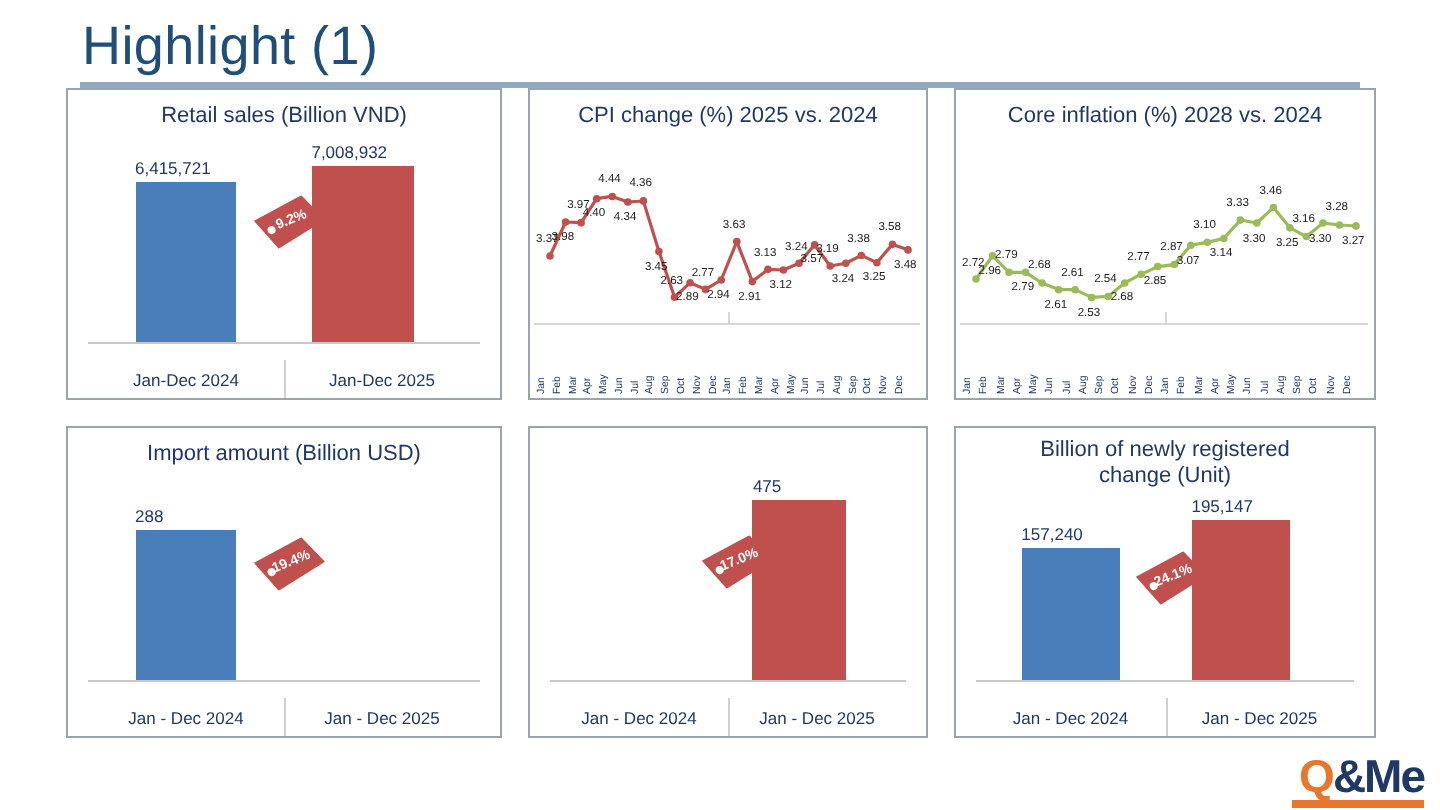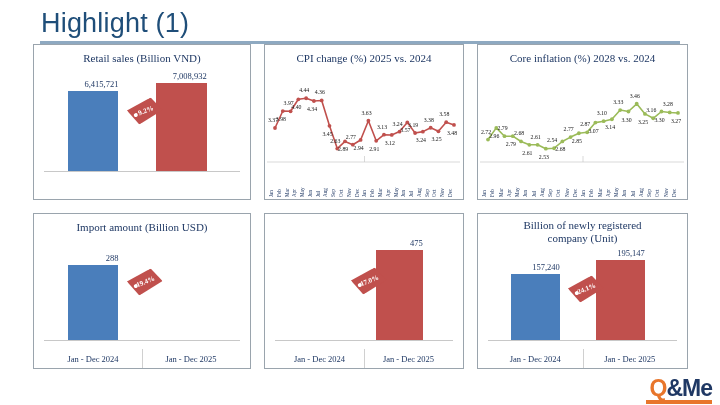--- a/index.html
+++ b/index.html
@@ -22,21 +22,21 @@
     width: 640px; height: 3px; background: #8EA9C1;
   }
 
   
   .panels {
     position: absolute; left: 33px; top: 44px;
     width: 655px; height: 325px;
     display: grid;
     grid-template-columns: 218px 200px 211px;
     grid-template-rows: 156px 156px;
-    column-gap: 13px; row-gap: 13px; font-family: Liberation Serif, serif;
+    column-gap: 13px; row-gap: 13px;
   }
   .panel {
     border: 1.5px solid #9aa4ad;
     background: #ffffff;
     position: relative;
     overflow: hidden;
   }
   .panel-title {
     text-align: center;
     color: #1F3864;
@@ -52,21 +52,21 @@
   .plot {
     position: absolute; left: 10px; right: 10px; top: 2px; bottom: 28px;
   }
   .axis-line {
     position: absolute; left: 10px; right: 10px; bottom: 27px;
     height: 1px; background: #c8c8c8;
   }
   .bar-col {
     position: absolute; bottom: 0; width: 26%;
     display: flex; flex-direction: column; justify-content: flex-end;
-    align-items: flex-end; height: 100%;
+    align-items: flex-start; height: 100%;
   }
   .bar-col.left  { left: 12%; }
   .bar-col.right { left: 57%; }
   .bar-value {
     font-size: 8.5px; color: #1F3864; margin-bottom: 2px; white-space: nowrap;
   }
   .bar {
     width: 100%;
     background: #4A7EBB;
   }
@@ -158,20 +158,24 @@
           </div>
           <div class="bar-col right">
             <div class="bar-value">7,008,932</div>
             <div class="bar red" style="height:86%"></div>
           </div>
           <div class="tag" style="left:43%; top:30%">
             <span>9.2%</span>
           </div>
         </div>
         <div class="axis-line"></div>
+        <div class="cat-labels">
+          <div class="cat">Jan-Dec 2024</div>
+          <div class="cat">Jan-Dec 2025</div>
+        </div>
       </div>
     </div>
 
     <div class="panel">
       <div class="panel-title">CPI change (%) 2025 vs. 2024</div>
       <div class="linechart">
         <svg class="line-svg" id="svg-cpi" width="197" height="100">
             <line x1="2" x2="195" y1="97" y2="97" stroke="#c8c8c8" stroke-width="0.7"></line>
             <line x1="99.5" x2="99.5" y1="91" y2="97" stroke="#c8c8c8" stroke-width="0.7"></line>
             <path d="M 10.0 63.0 L 17.8 46.0 L 25.6 46.3 L 33.3 34.3 L 41.1 33.2 L 48.9 36.0 L 56.7 35.5 L 64.5 60.8 L 72.3 83.6 L 80.0 76.4 L 87.8 79.7 L 95.6 75.0 L 103.4 55.8 L 111.2 75.8 L 119.0 69.7 L 126.7 70.0 L 134.5 66.6 L 142.3 57.4 L 150.1 68.0 L 157.9 66.6 L 165.7 62.7 L 173.4 66.3 L 181.2 57.2 L 189.0 59.9" fill="none" stroke="#C0504D" stroke-width="1.6" stroke-linejoin="round"></path>
@@ -377,21 +381,21 @@
         <div class="cat-labels">
           <div class="cat">Jan - Dec 2024</div>
           <div class="cat">Jan - Dec 2025</div>
         </div>
       </div>
     </div>
 
     <div class="panel">
       <div class="panel-title two-line">
         <div>Billion of newly registered</div>
-        <div>company (Unit)</div>
+        <div>change (Unit)</div>
       </div>
       <div class="barchart tall">
         <div class="plot">
           <div class="bar-col left">
             <div class="bar-value">157,240</div>
             <div class="bar" style="height:72%"></div>
           </div>
           <div class="bar-col right">
             <div class="bar-value">195,147</div>
             <div class="bar red" style="height:87%"></div>

